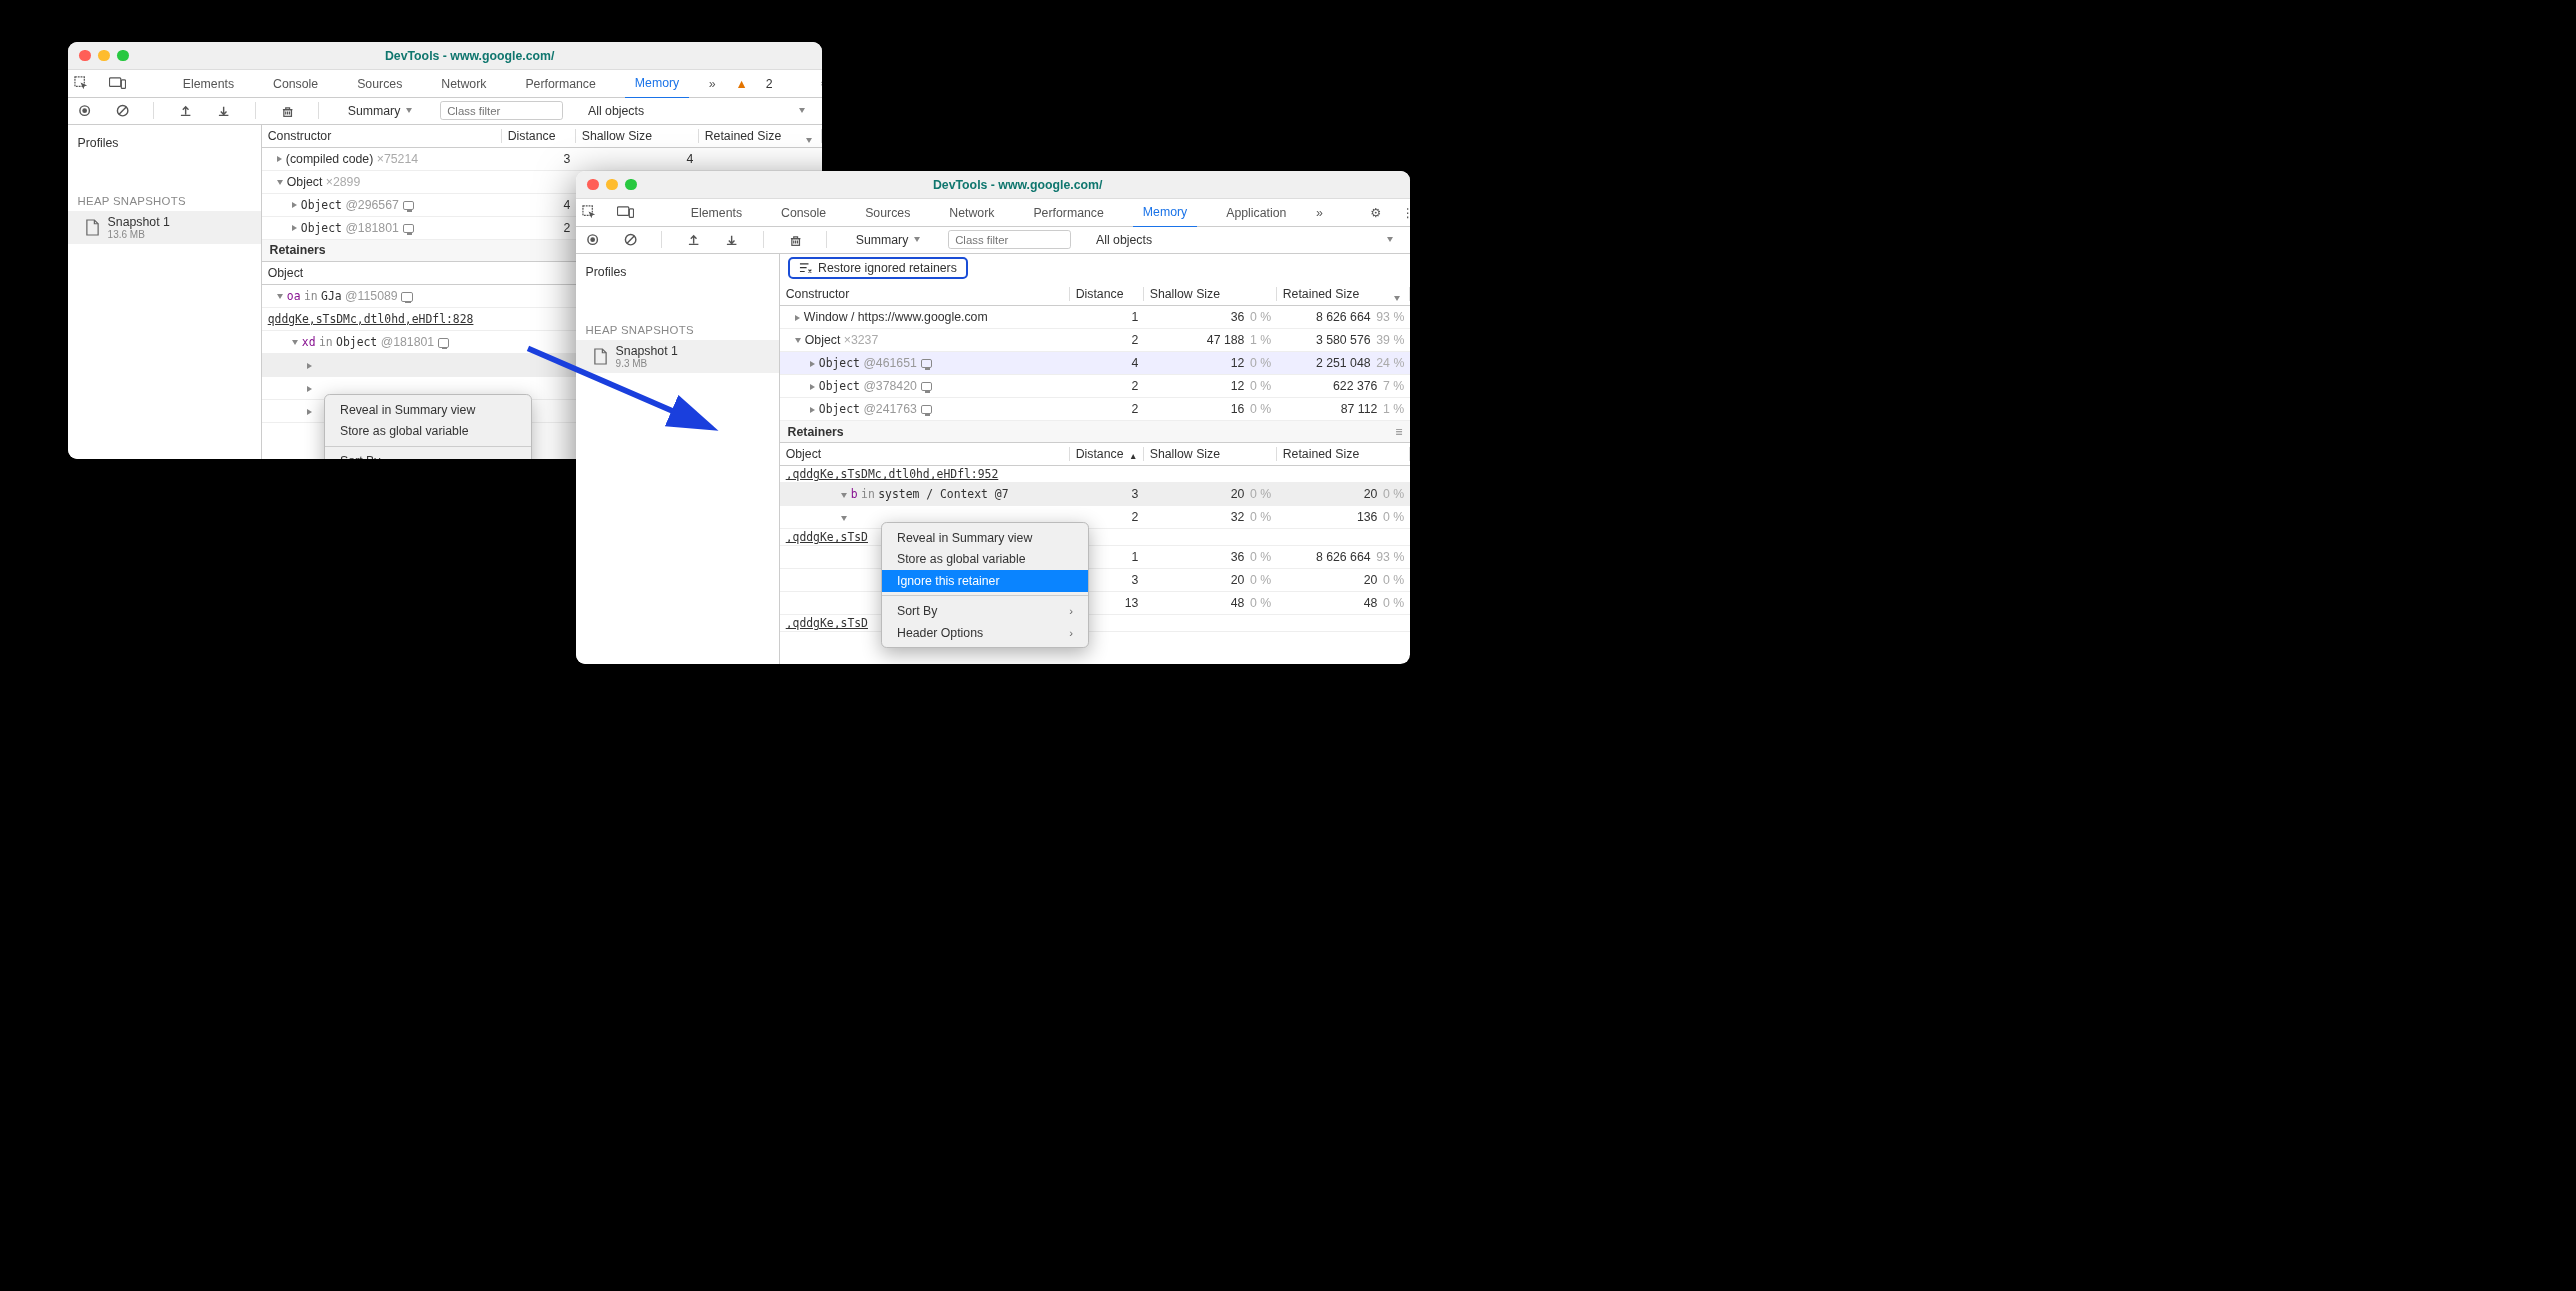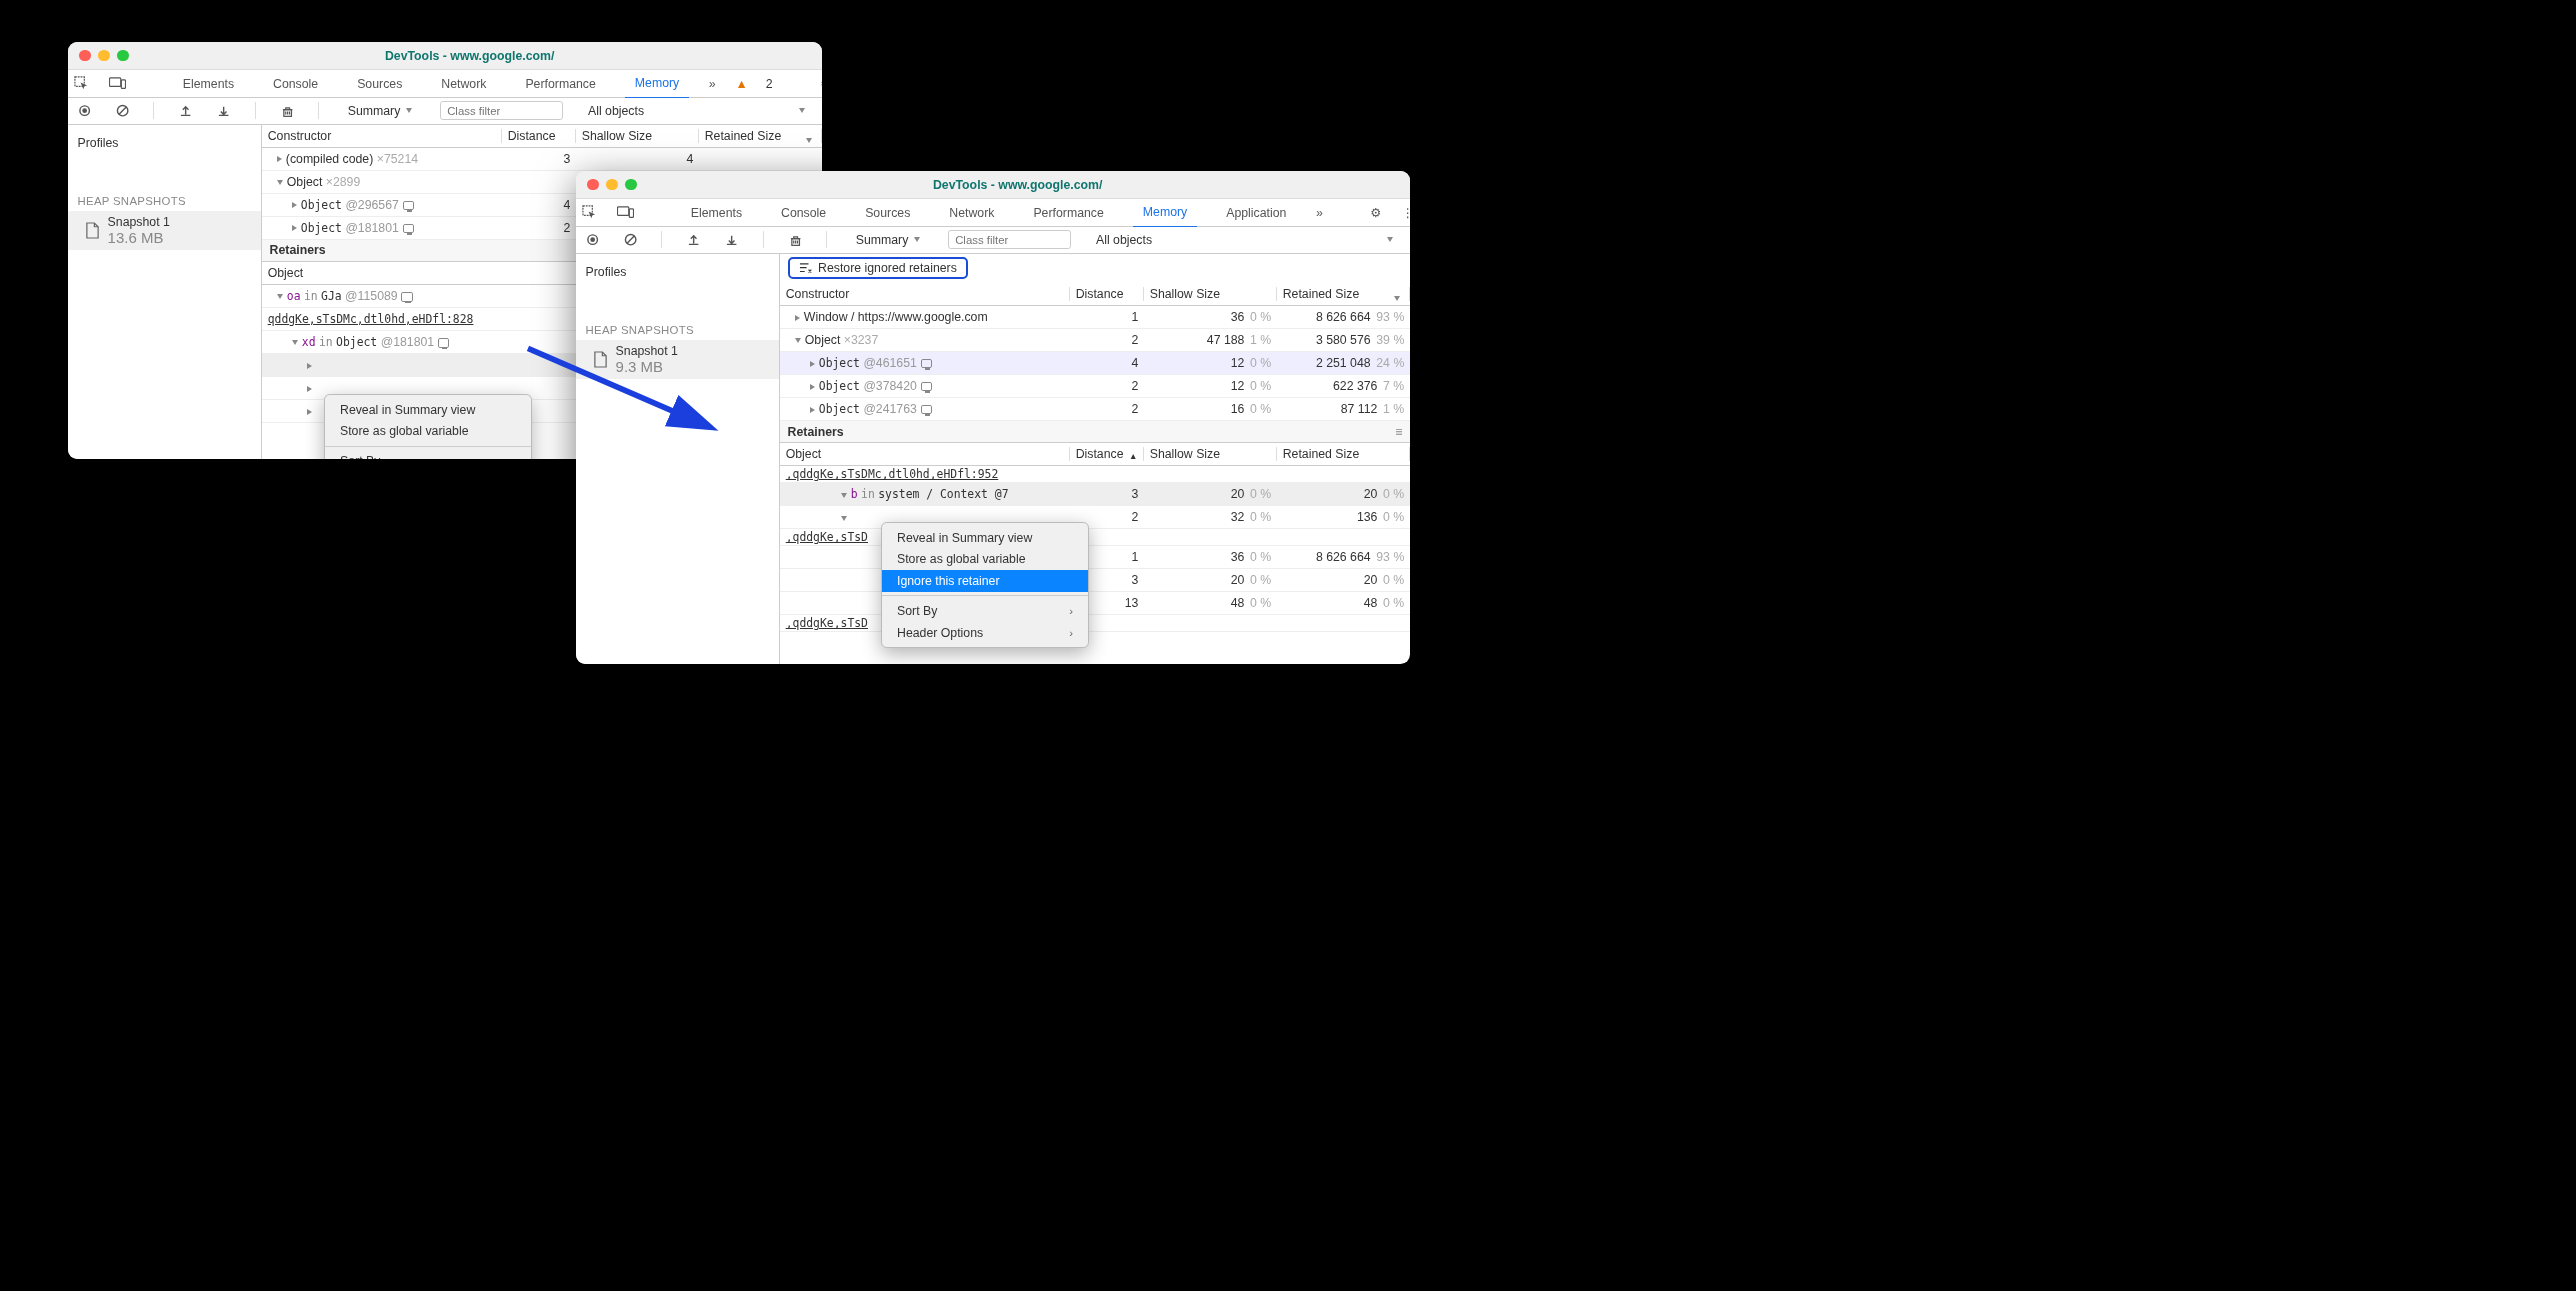--- a/index.html
+++ b/index.html
@@ -85,21 +85,21 @@
   .sidebar.w2 { width: 204px; }
   .sb-h { padding: 5.7px 9.5px; color: #333; }
   .sb-cat { padding: 3.8px 9.5px; color: #888; font-size: 11.4px; letter-spacing: 0.3px; margin-top: 36px; }
   .sb-item {
     display: flex; align-items: center; gap: 7.6px;
     padding: 3.8px 9.5px 3.8px 17px;
     background: #f0f0f0;
   }
   .sb-item .txt { display: flex; flex-direction: column; }
   .sb-item .name { color: #333; }
-  .sb-item .size { color: #888; font-size: 15px; }
+  .sb-item .size { color: #888; font-size: 10px; }
   .main { flex: 1; display: flex; flex-direction: column; min-width: 0; }
   .pane-h {
     font-weight: 600;
     padding: 3.8px 7.6px;
     border-bottom: 0.9px solid #ccc;
     background: #f7f7f7;
   }
   .thead, .trow {
     display: grid;
     align-items: center;

